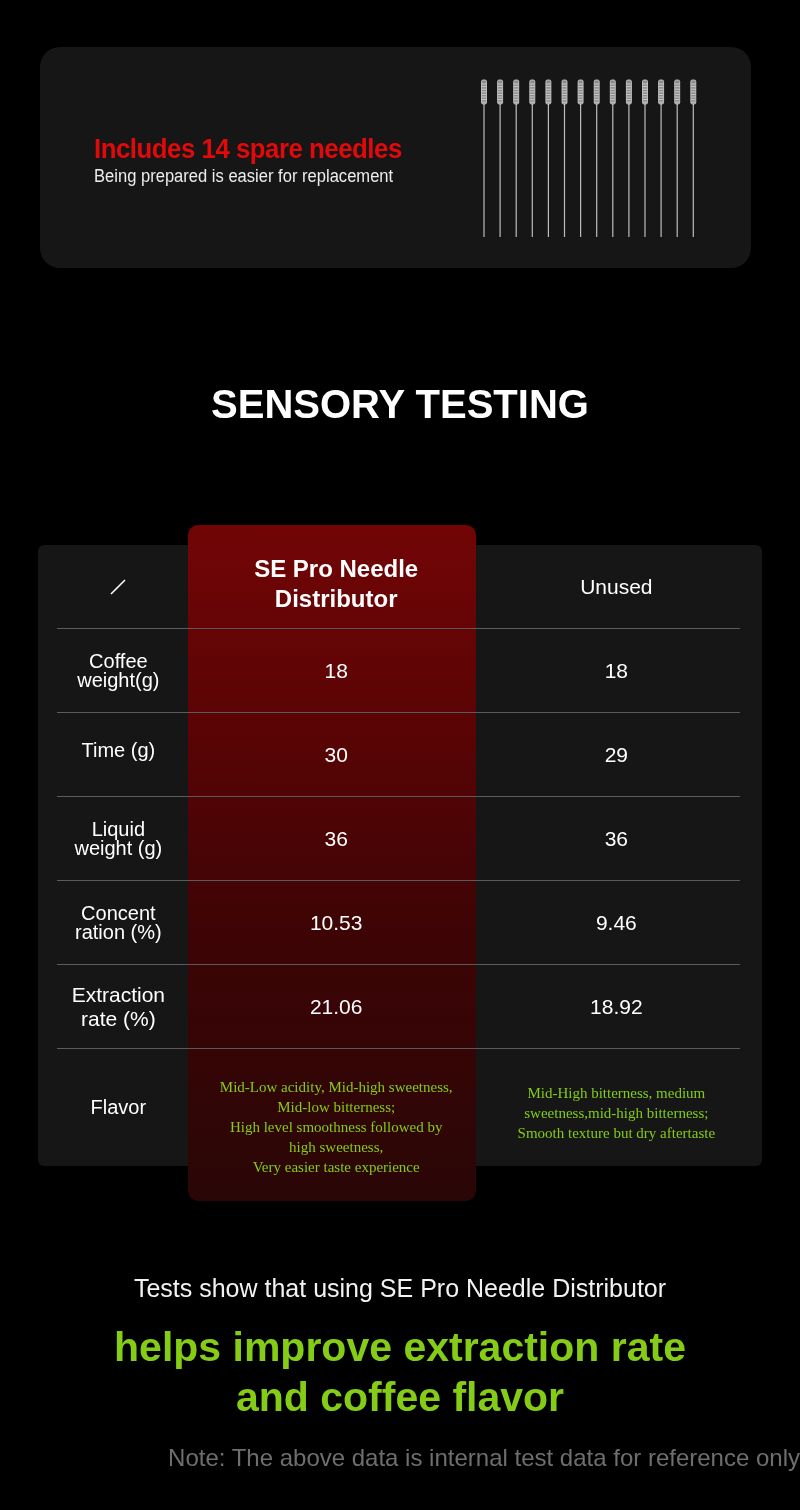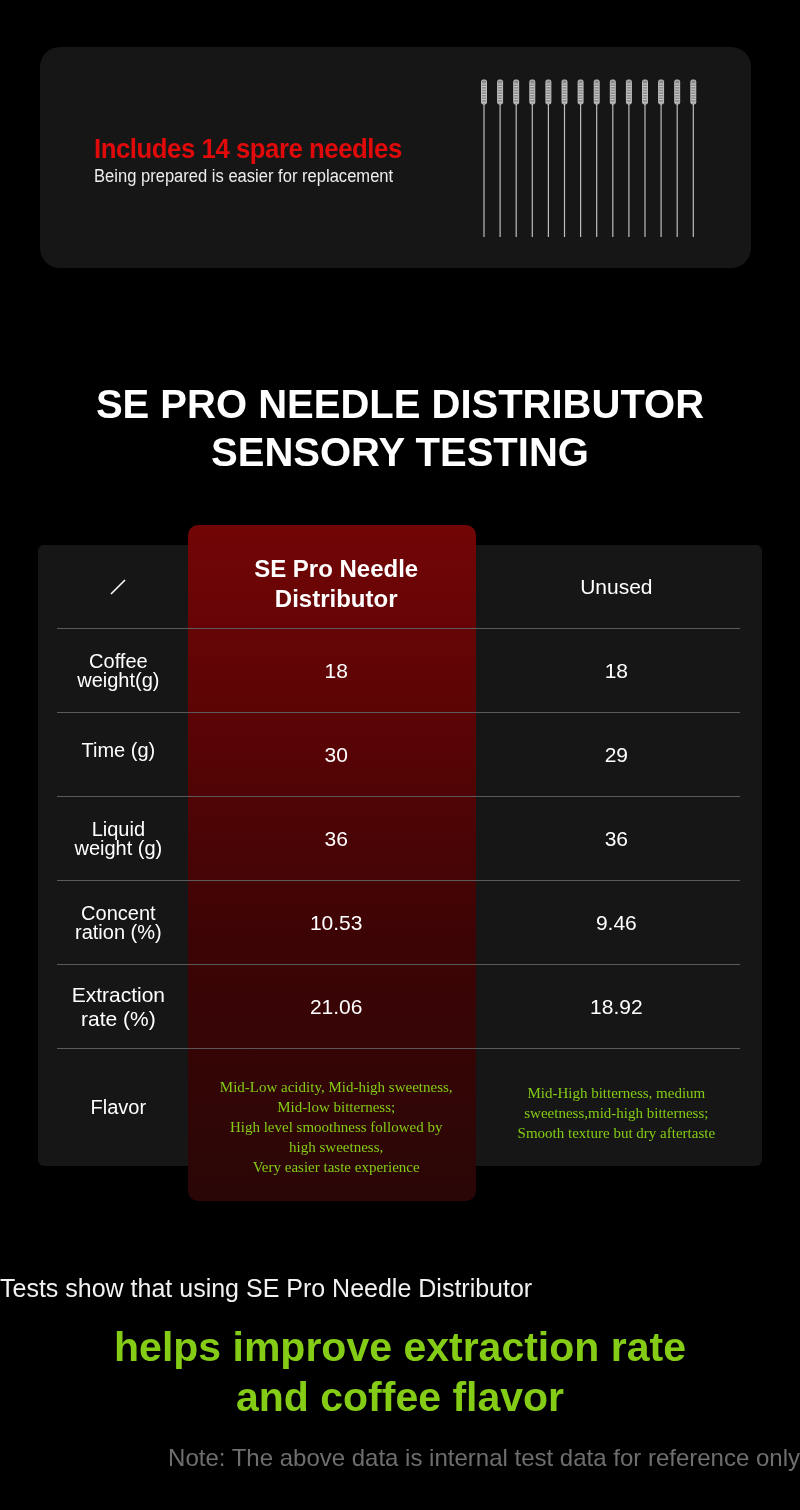--- a/index.html
+++ b/index.html
@@ -23,21 +23,21 @@
   .cell { display: flex; align-items: center; justify-content: center; text-align: center; }
   .c0 { width: 131px; font-size: 20px; line-height: 19px; }
   .c1 { width: 334px; font-size: 21px; }
   .c2 { width: 264px; font-size: 21px; }
   .head .c1 { font-size: 24px; font-weight: bold; line-height: 30px; }
   .head .c2 { font-size: 21px; }
   .flavor { font-size: 15px !important; line-height: 20px; color: #84cc16; font-family: Liberation Serif, serif; }
 
   .slash-icon { width: 20px; height: 20px; }
 
-  .summary { position: absolute; left: 0; top: 1274px; width: 800px; text-align: left; font-size: 25px; color: #f2f2f2; }
+  .summary { position: absolute; left: 0; top: 1274px; width: 800px; text-align: center; font-size: 25px; color: #f2f2f2; }
   .highlight { position: absolute; left: 0; top: 1322px; width: 800px; text-align: center; font-size: 41px; font-weight: bold; line-height: 50px; color: #84cc16; }
   .note { position: absolute; left: 0; top: 1444px; width: 800px; text-align: right; font-size: 24px; color: #6e6e6e; }
 </style>
 </head>
 <body>
 
 <div class="promo-card">
   <div class="promo-title">Includes 14 spare needles</div>
   <div class="promo-sub">Being prepared is easier for replacement</div>
   <svg class="needles" viewBox="0 0 220 160" id="needle-svg">
@@ -206,21 +206,20 @@
         <line x1="213.3" x2="217.3" y1="12.8" y2="12.8" stroke="#eee" stroke-width="0.7"></line>
         <line x1="213.3" x2="217.3" y1="15.4" y2="15.4" stroke="#eee" stroke-width="0.7"></line>
         <line x1="213.3" x2="217.3" y1="18" y2="18" stroke="#eee" stroke-width="0.7"></line>
         <line x1="213.3" x2="217.3" y1="20.6" y2="20.6" stroke="#eee" stroke-width="0.7"></line>
         <line x1="213.3" x2="217.3" y1="23.2" y2="23.2" stroke="#eee" stroke-width="0.7"></line>
       </g>
     </svg>
 </div>
 
 <div class="heading">
-  <div>SE PRO NEEDLE DISTRIBUTOR</div>
   <div>SENSORY TESTING</div>
 </div>
 
 <div class="table-panel"></div>
 <div class="red-col"></div>
 
 <div class="grid">
   <div class="row head" style="height:84px">
     <div class="cell c0">
       <svg class="slash-icon" viewBox="0 0 20 20">

